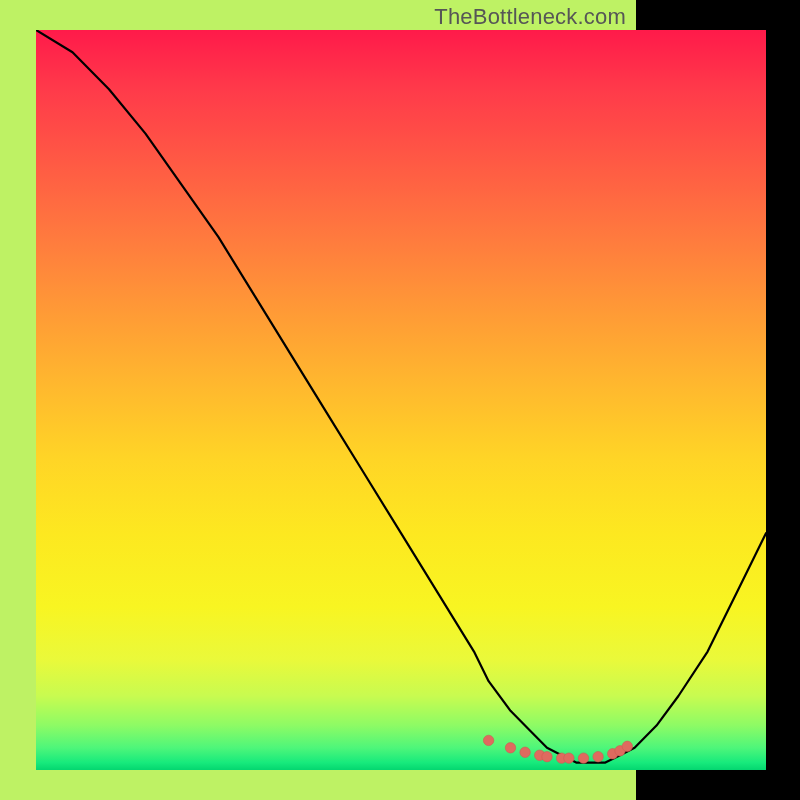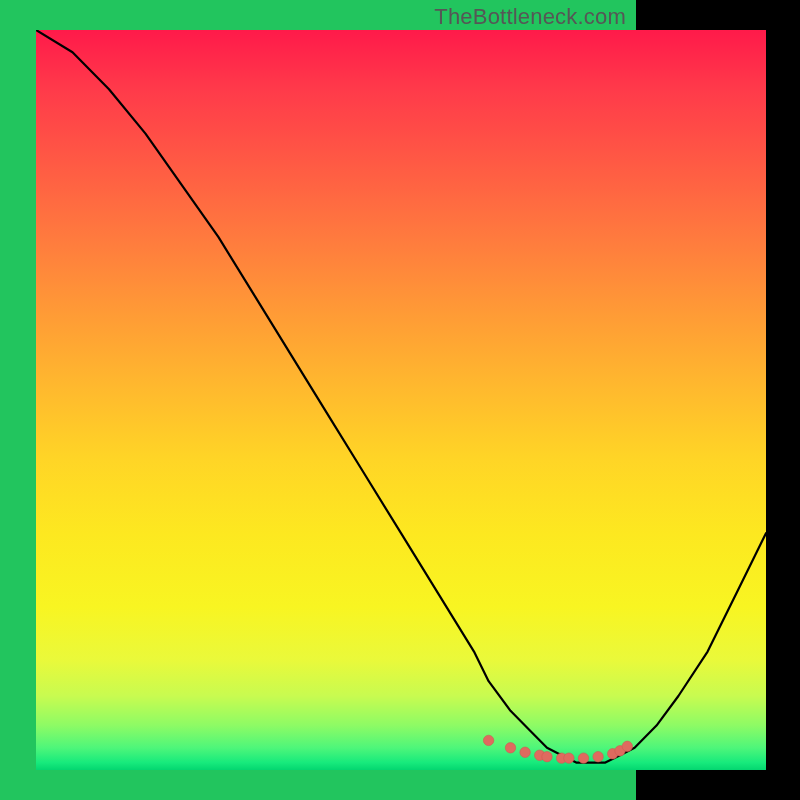--- a/index.html
+++ b/index.html
@@ -1,21 +1,21 @@
 <!DOCTYPE html>
 <html><head>
 <meta charset="utf-8">
 <style>
   * { margin: 0; padding: 0; box-sizing: border-box; }
   html, body { width: 800px; height: 800px; overflow: hidden; background: #000; }
   .chart-container {
     position: relative;
     width: 636px;
     height: 800px;
-    background: #22c55e;
+    background: #bef264;
   }
   .watermark {
     position: absolute;
     top: 4px;
     right: 10px;
     font-family: Arial, Helvetica, sans-serif;
     font-size: 22px;
     font-weight: 500;
     color: #565656;
     letter-spacing: 0.2px;

